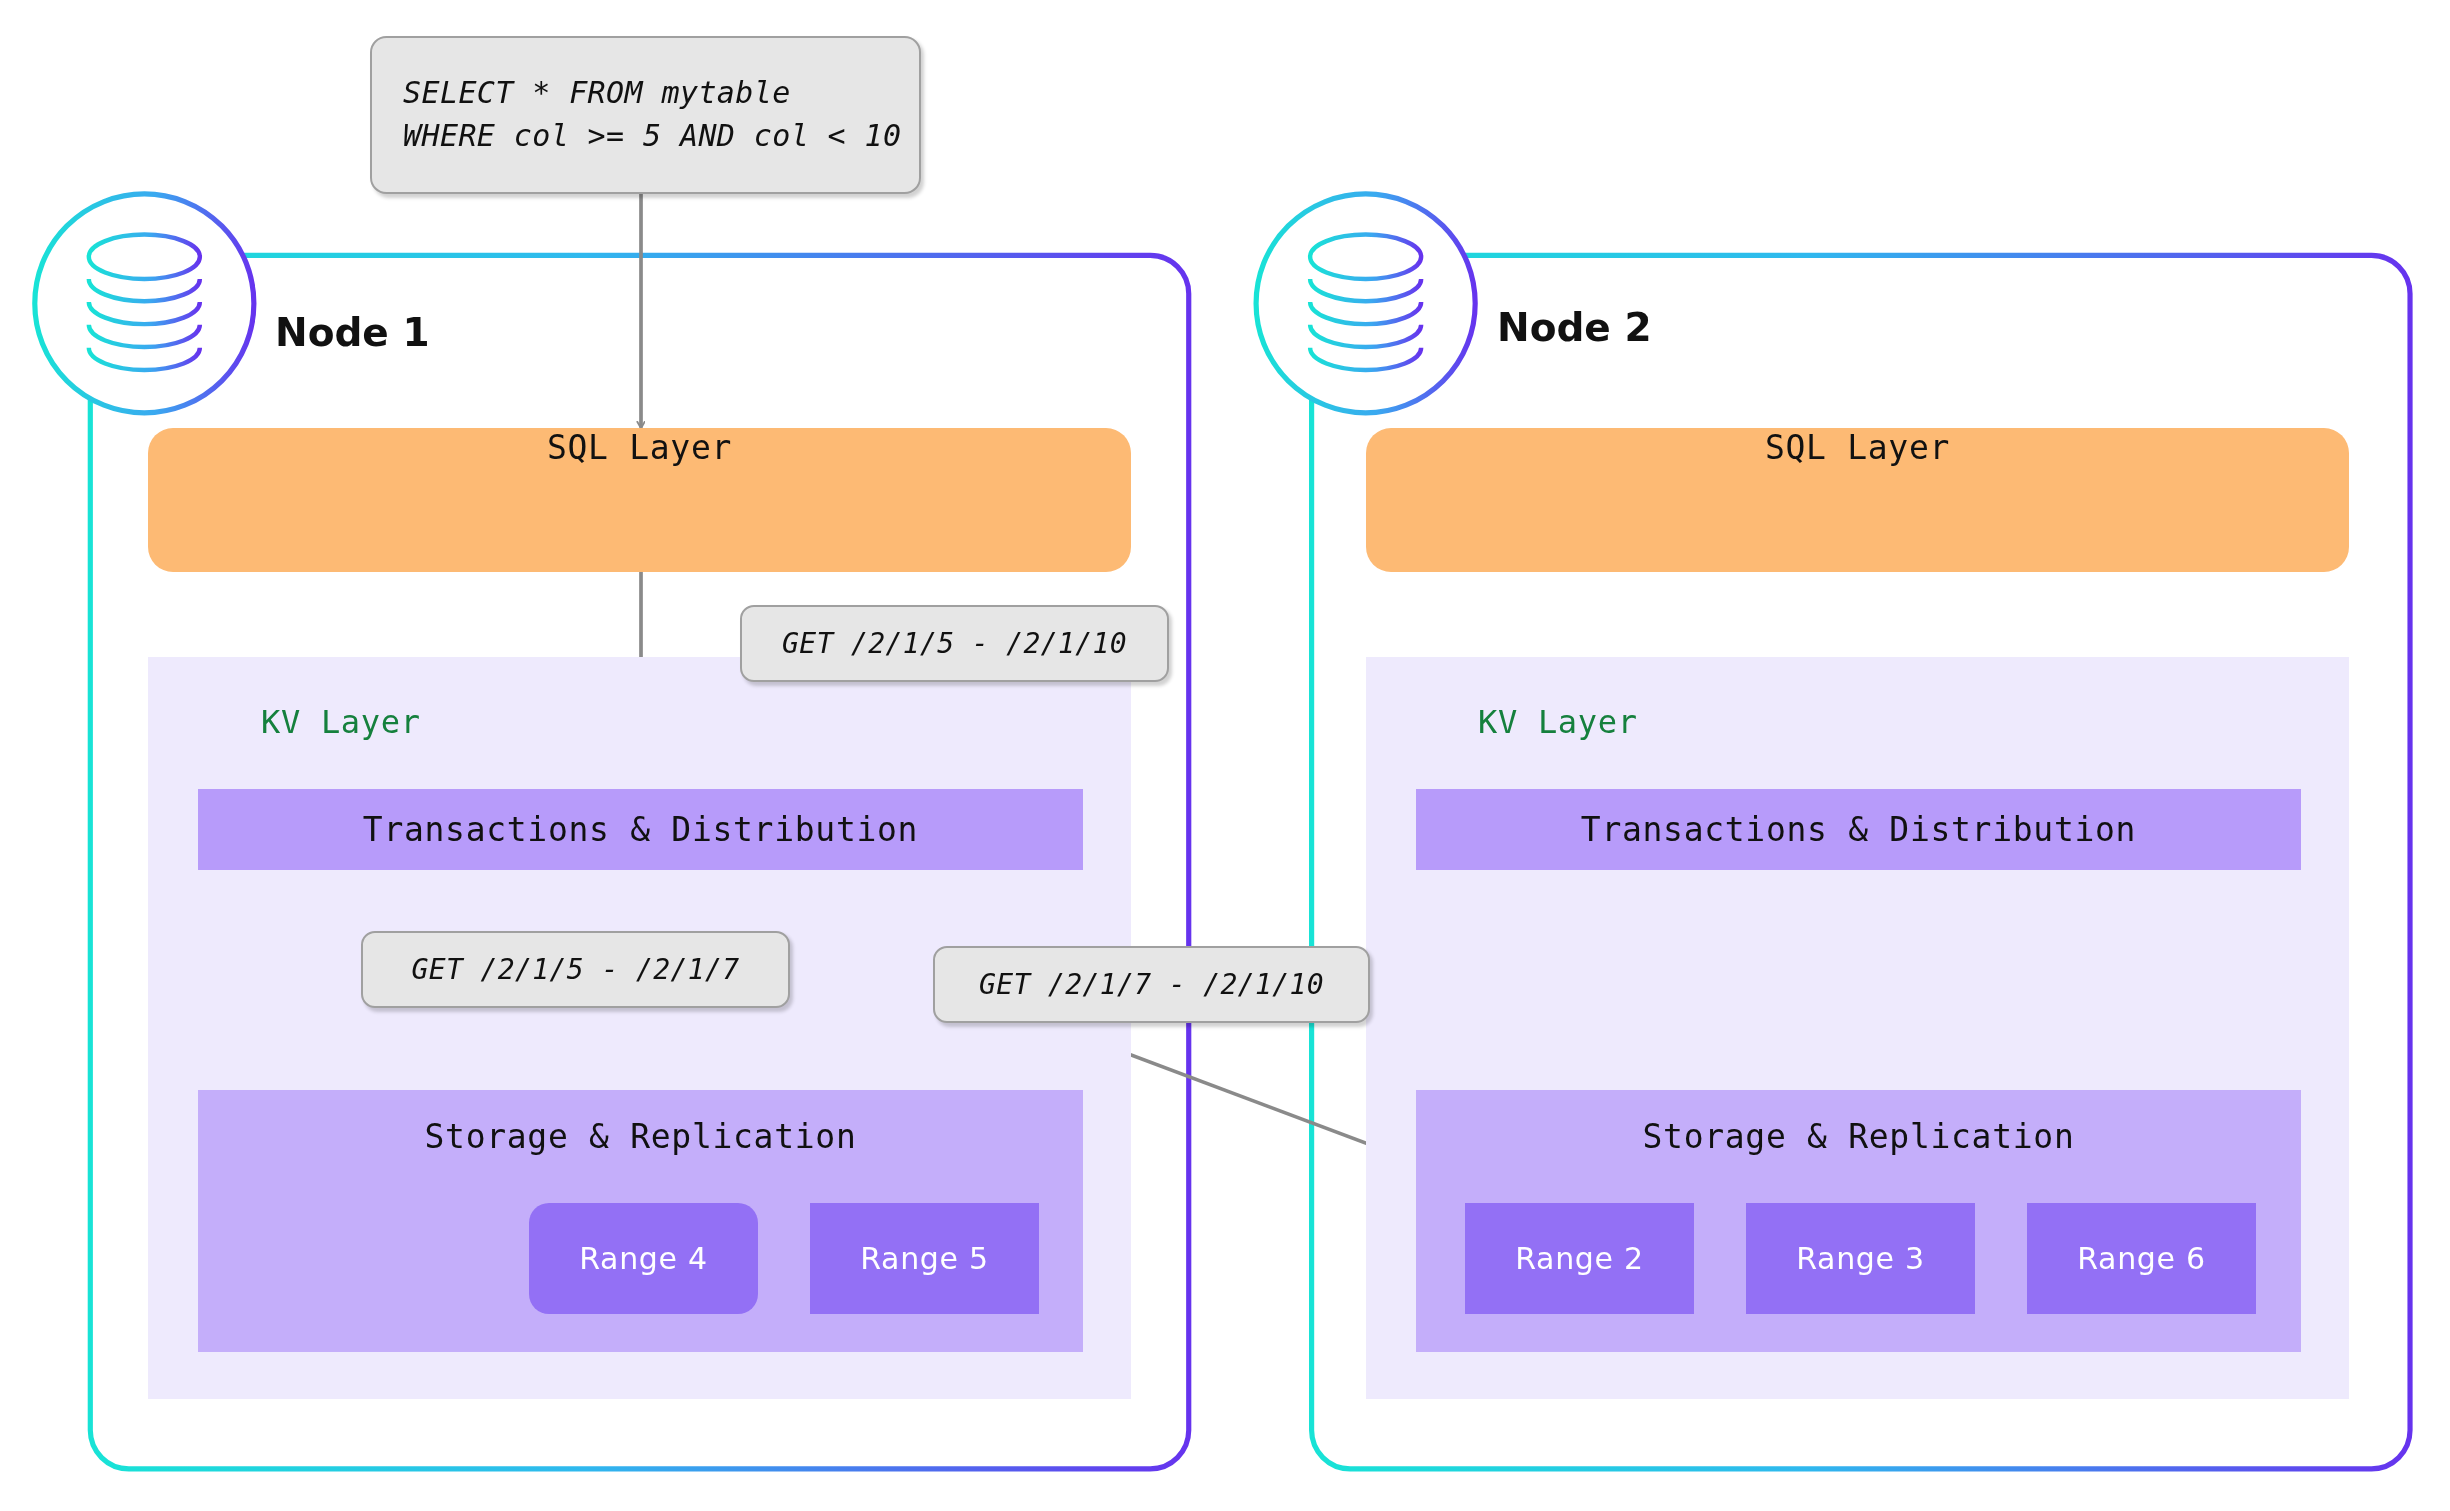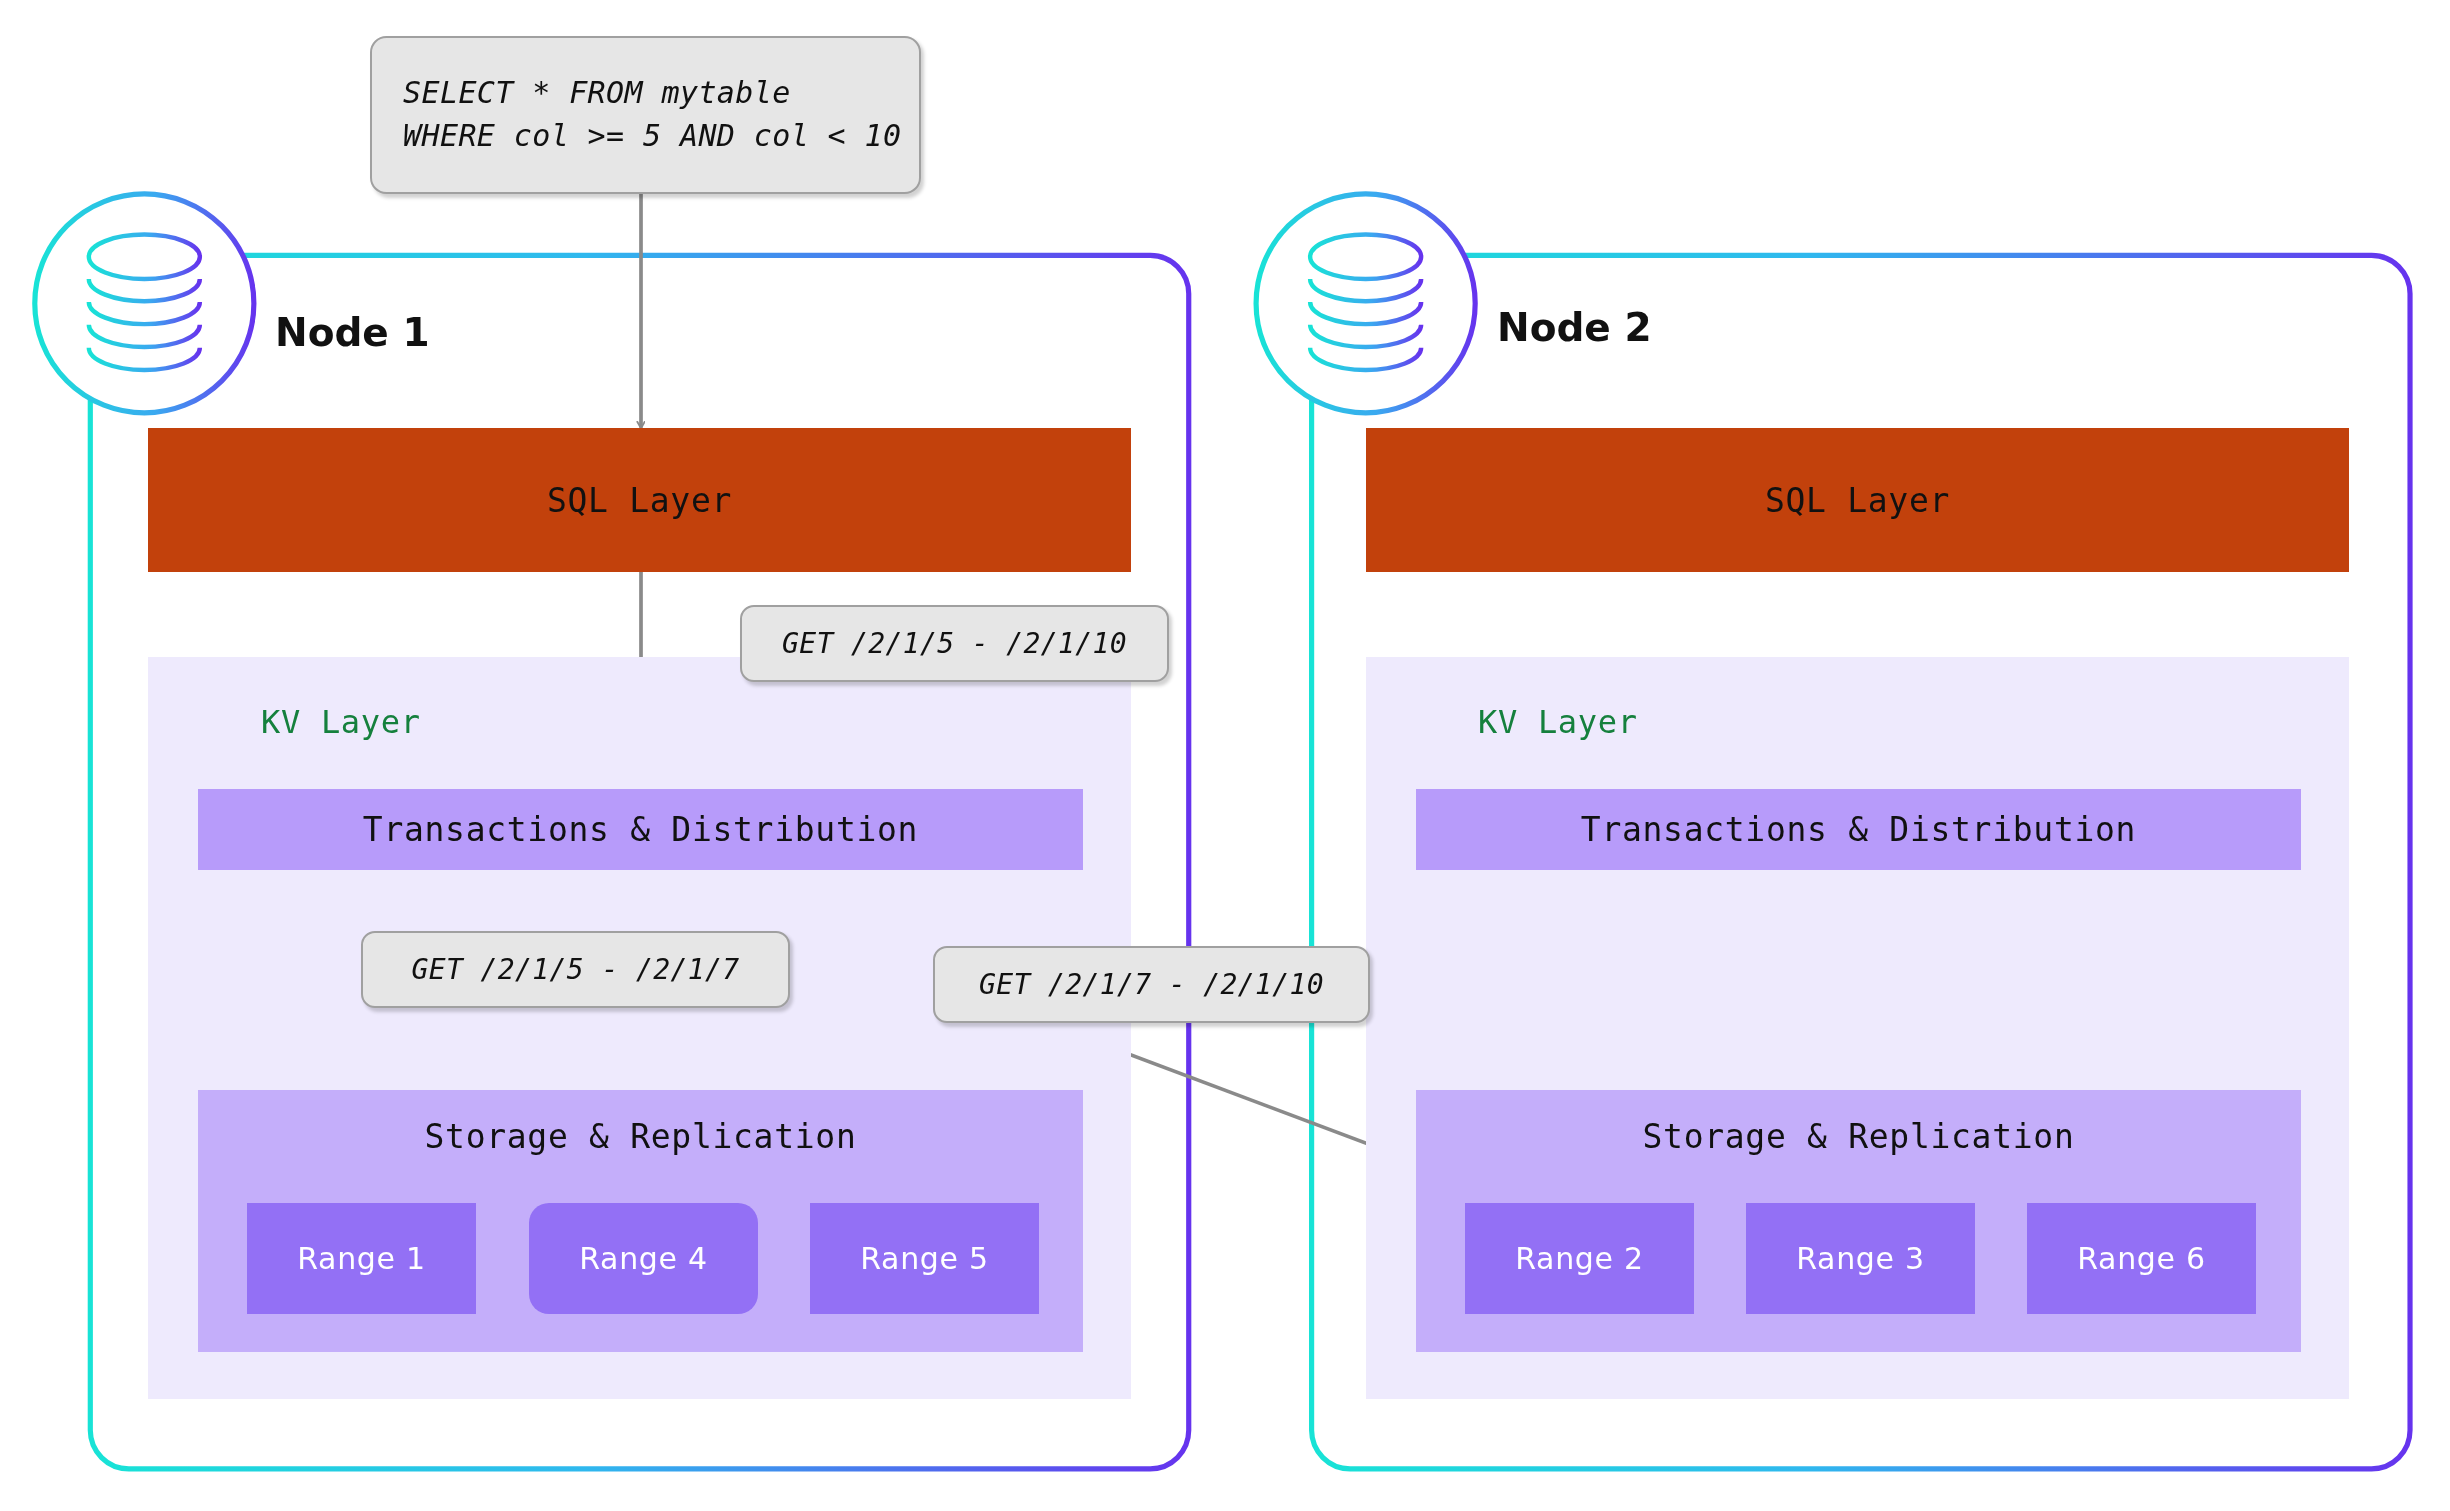--- a/index.html
+++ b/index.html
@@ -25,22 +25,22 @@
   }
 
   
   .node-title{
     font-family:"DejaVu Sans","Liberation Sans",sans-serif;
     font-weight:bold;font-size:39px;color:#111;white-space:pre;
   }
 
   
   .sql-layer{
-    background:#c2410c;
-    display:flex;align-items:center;justify-content:center;
+    background:#fdba74;
+    display:flex;align-items:flex-start;justify-content:center;border-radius:25px;
   }
   .sql-layer-label{
     font-family:"DejaVu Sans Mono","Liberation Mono",monospace;
     font-size:33px;color:#111;white-space:pre;letter-spacing:0.7px;
   }
 
   
   .kv-panel{background:#eeeafd;}
   .kv-label{
     font-family:"DejaVu Sans Mono","Liberation Mono",monospace;
@@ -173,23 +173,20 @@
   <div class="abs kv-label" style="left:261px;top:703px;">KV Layer</div>
 
   <div class="abs txn-bar" style="left:198px;top:789px;width:885px;height:81px;">
     <span class="txn-bar-label">Transactions &amp; Distribution</span>
   </div>
 
   <div class="abs storage-box" style="left:198px;top:1090px;width:885px;height:262px;">
     <div class="storage-label" style="margin-top:27px;">Storage &amp; Replication</div>
   </div>
 
-  <div class="abs range-box" style="left:247px;top:1203px;width:229px;height:111px;">
-    <span class="range-label">Range 1</span>
-  </div>
   <div class="abs range-box" style="left:529px;top:1203px;width:229px;height:111px;border-radius:20px;">
     <span class="range-label">Range 4</span>
   </div>
   <div class="abs range-box" style="left:810px;top:1203px;width:229px;height:111px;">
     <span class="range-label">Range 5</span>
   </div>
 
   <div class="abs node-title" style="left:1497px;top:305px;">Node 2</div>
 
   <div class="abs sql-layer" style="left:1366px;top:428px;width:983px;height:144px;">

